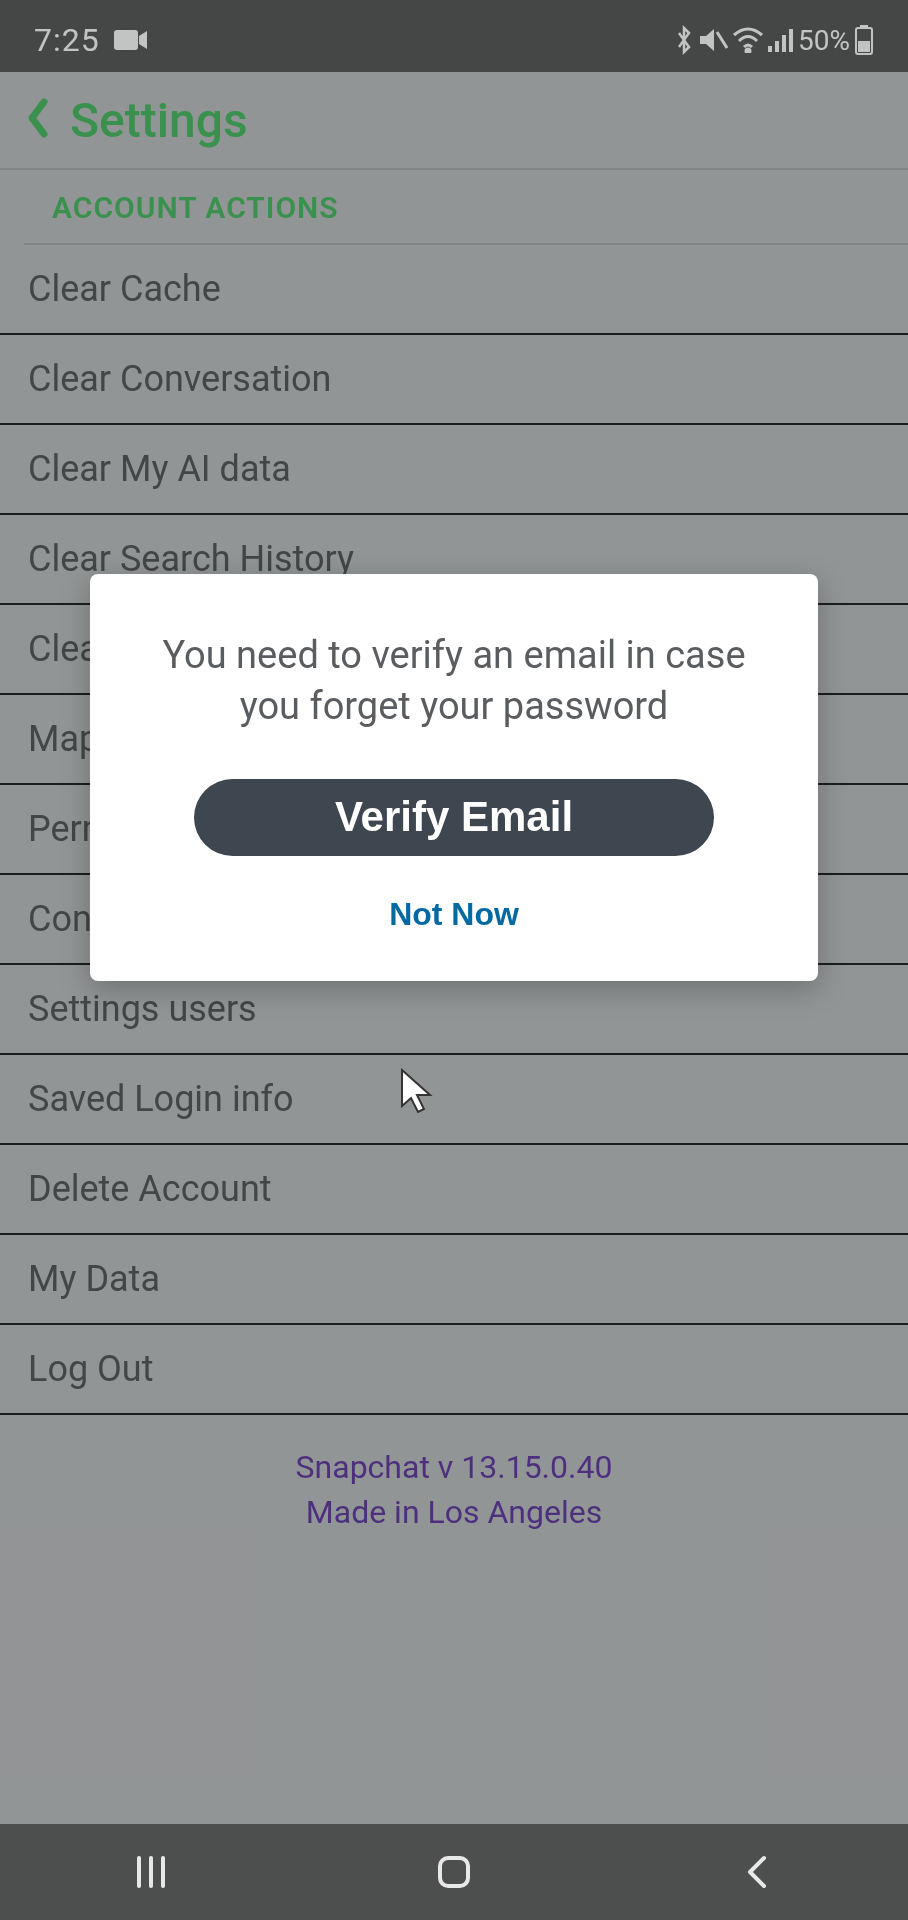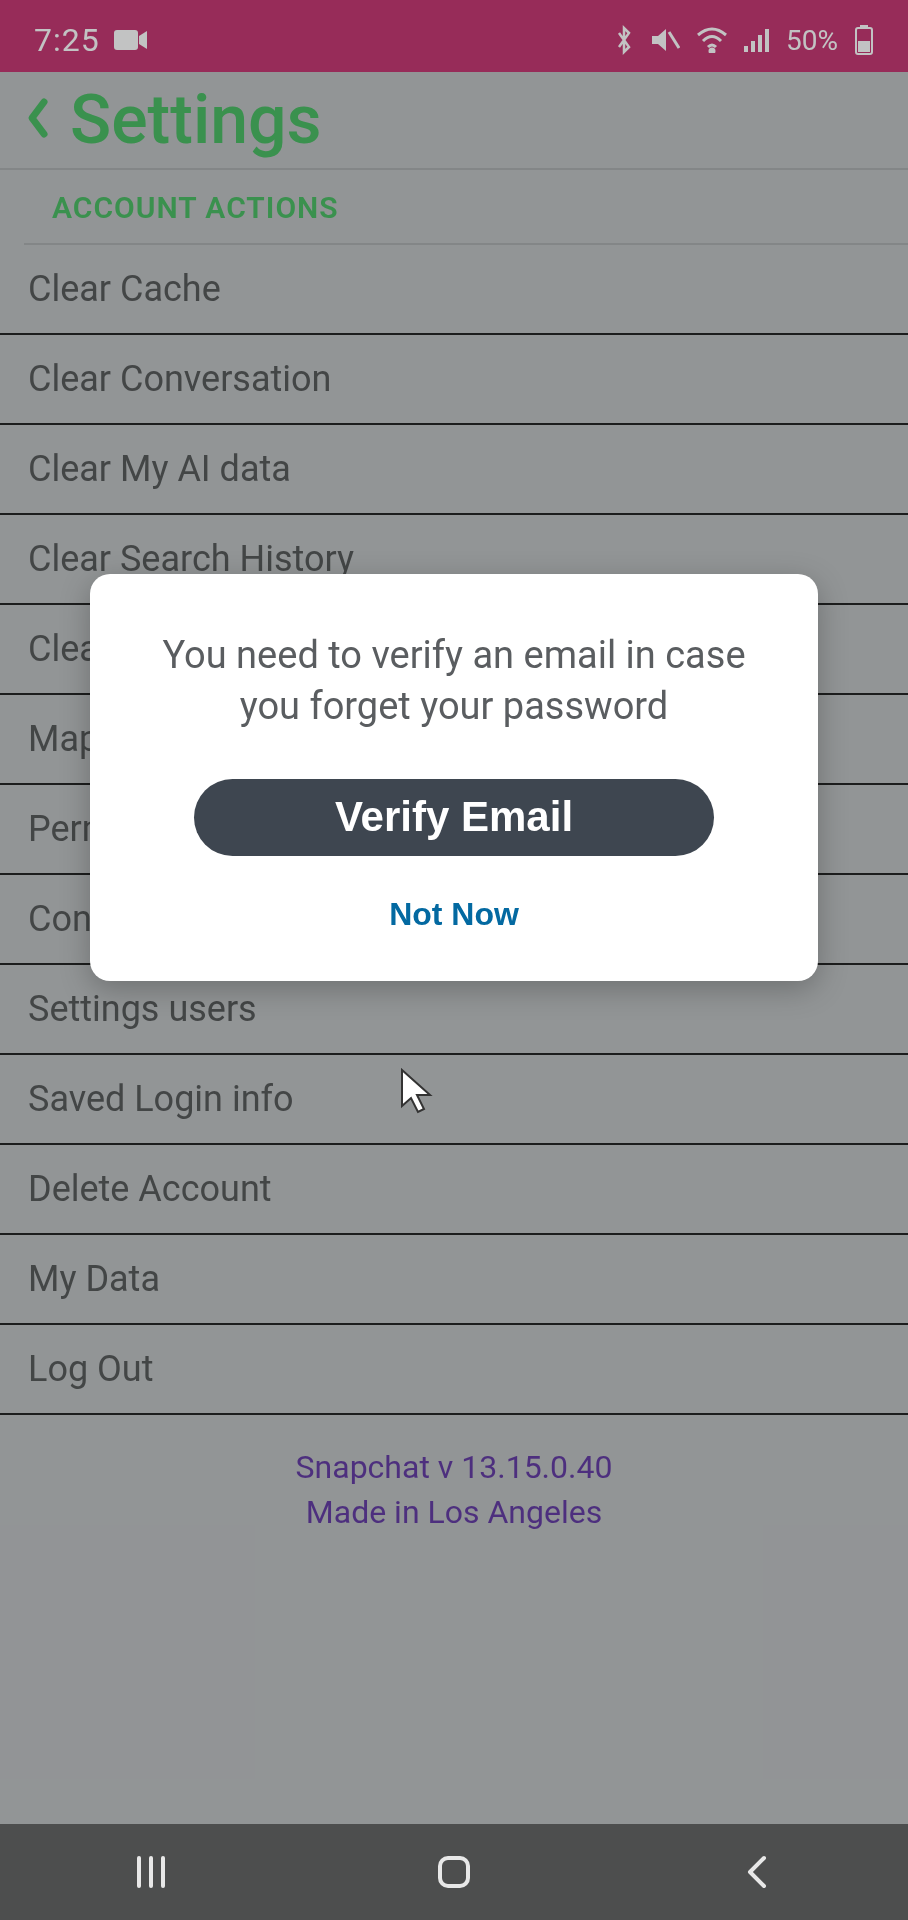--- a/index.html
+++ b/index.html
@@ -8,57 +8,57 @@
     height: 1920px;
     font-family: -apple-system, BlinkMacSystemFont, "Segoe UI", Roboto, Helvetica, Arial, sans-serif;
     background: #b5b8ba;
     overflow: hidden;
     position: relative;
   }
 
   
   .status-bar {
     height: 72px;
-    background: #be185d;
+    background: #404040;
     color: #fff;
     display: flex;
     align-items: center;
     justify-content: space-between;
     padding: 8px 34px 0 34px;
     font-size: 30px;
   }
   .status-left {
     display: flex;
     align-items: center;
     gap: 14px;
   }
   .status-right {
     display: flex;
     align-items: center;
-    gap: 16px;
+    gap: 4px;
     font-size: 28px;
   }
   .status-clock { font-size: 32px; letter-spacing: 1px; }
   .camera-icon svg, .status-right svg { display: block; }
 
   
   .app-header {
     height: 98px;
     display: flex;
     align-items: center;
     padding: 0 24px;
     gap: 18px;
     border-bottom: 2px solid #9ea1a3;
   }
   .back-chevron {
     color: #2fb24c;
   }
   .header-title {
     color: #2fb24c;
-    font-size: 68px;
+    font-size: 48px;
     font-weight: 500;
   }
 
   
   .section-header {
     color: #2fb24c;
     font-size: 30px;
     font-weight: 600;
     letter-spacing: 1px;
     padding: 20px 28px 18px 28px;
@@ -108,21 +108,21 @@
     position: absolute;
     inset: 0;
     background: rgba(80,82,84,0.35);
   }
   .dialog {
     position: absolute;
     left: 90px;
     right: 90px;
     top: 574px;
     background: #ffffff;
-    border-radius: 20px;
+    border-radius: 8px;
     padding: 56px 48px 48px 48px;
     box-shadow: 0 8px 30px rgba(0,0,0,0.25);
     pointer-events: auto;
   }
   .dialog-msg {
     text-align: center;
     color: #5a5d60;
     font-size: 38px;
     line-height: 1.35;
     margin-bottom: 46px;

